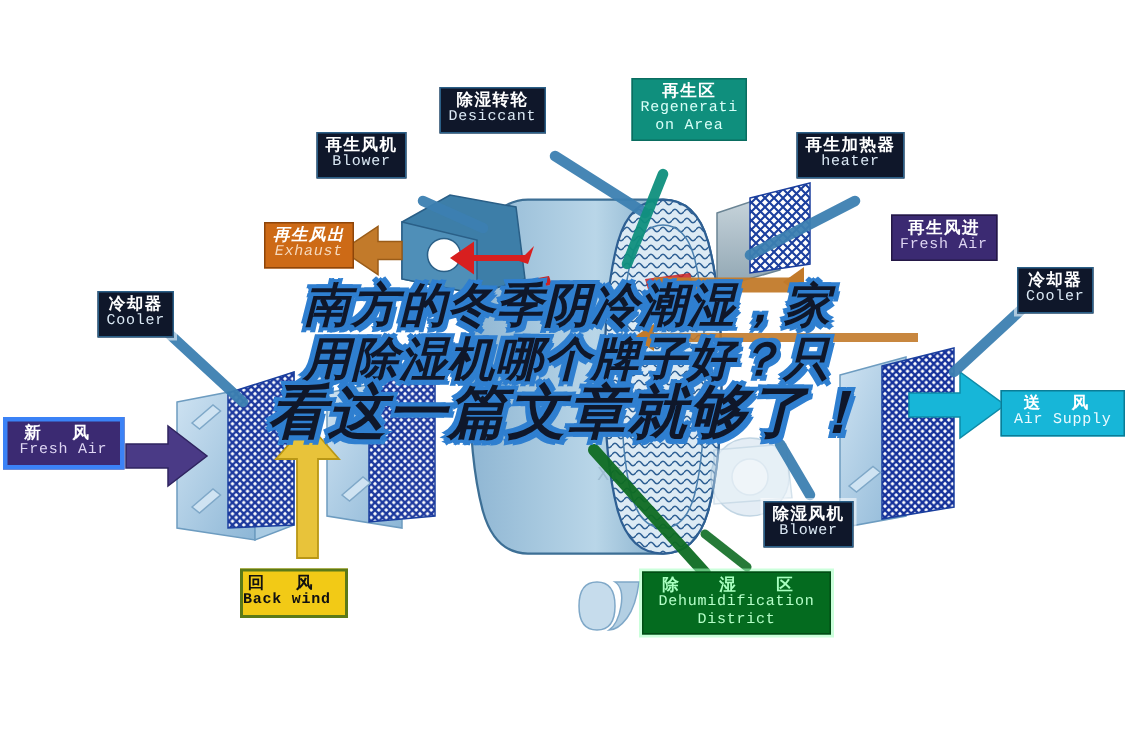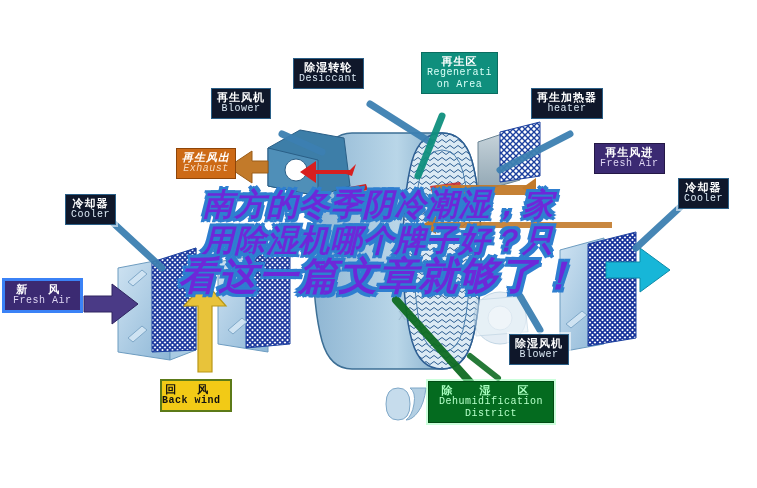--- a/index.html
+++ b/index.html
@@ -67,21 +67,21 @@
   
   #headline{
     position:absolute;left:0;top:186px;width:757px;
     z-index:90;
     text-align:center;
     font-family:"DejaVu Sans","Liberation Sans",sans-serif;
     font-weight:bold;
     font-size:31px;
     line-height:36px;
     letter-spacing:1px;
-    color:#6d28d9;
+    color:#0f172a;
     font-style:italic;
     -webkit-text-stroke:3px #2f7fd0;
     paint-order:stroke fill;
     text-shadow:
       2px 0 0 #2f7fd0, -2px 0 0 #2f7fd0, 0 2px 0 #2f7fd0, 0 -2px 0 #2f7fd0,
       2px 2px 0 #2f7fd0, -2px 2px 0 #2f7fd0, 2px -2px 0 #2f7fd0, -2px -2px 0 #2f7fd0,
       3px 3px 0 #2f7fd0, -3px 3px 0 #2f7fd0, 3px -3px 0 #2f7fd0, -3px -3px 0 #2f7fd0;
     pointer-events:none;
   }
   #headline .hl{display:block;}
@@ -278,20 +278,24 @@
   <div class="lbl blue" style="left:65px;top:194px;">
     <span class="cn">冷却器</span>
     <span class="en">Cooler</span>
   </div>
 
   <div class="lbl purple2" style="left:2px;top:278px;padding-left:8px;padding-right:8px;">
     <span class="cn sp">新 风</span>
     <span class="en">Fresh Air</span>
   </div>
 
+  <div class="lbl cyan" style="left:667px;top:260px;padding-left:8px;padding-right:8px;">
+    <span class="cn sp">送 风</span>
+    <span class="en">Air Supply</span>
+  </div>
 
   <div class="lbl blue" style="left:509px;top:334px;">
     <span class="cn">除湿风机</span>
     <span class="en">Blower</span>
   </div>
 
   <div class="lbl yellow" style="left:160px;top:379px;padding-left:0;padding-right:9px;">
     <span class="cn sp">回 风</span>
     <span class="en">Back wind</span>
   </div>

